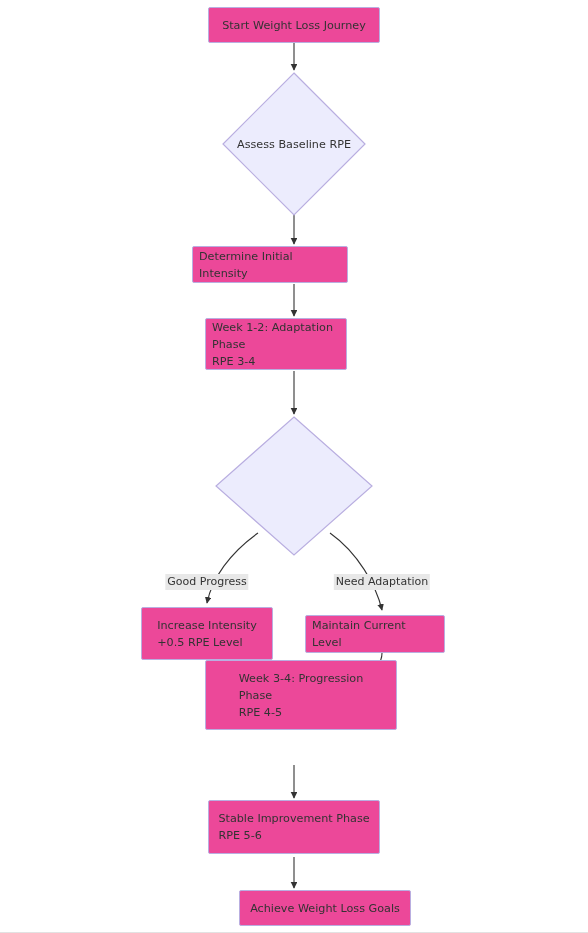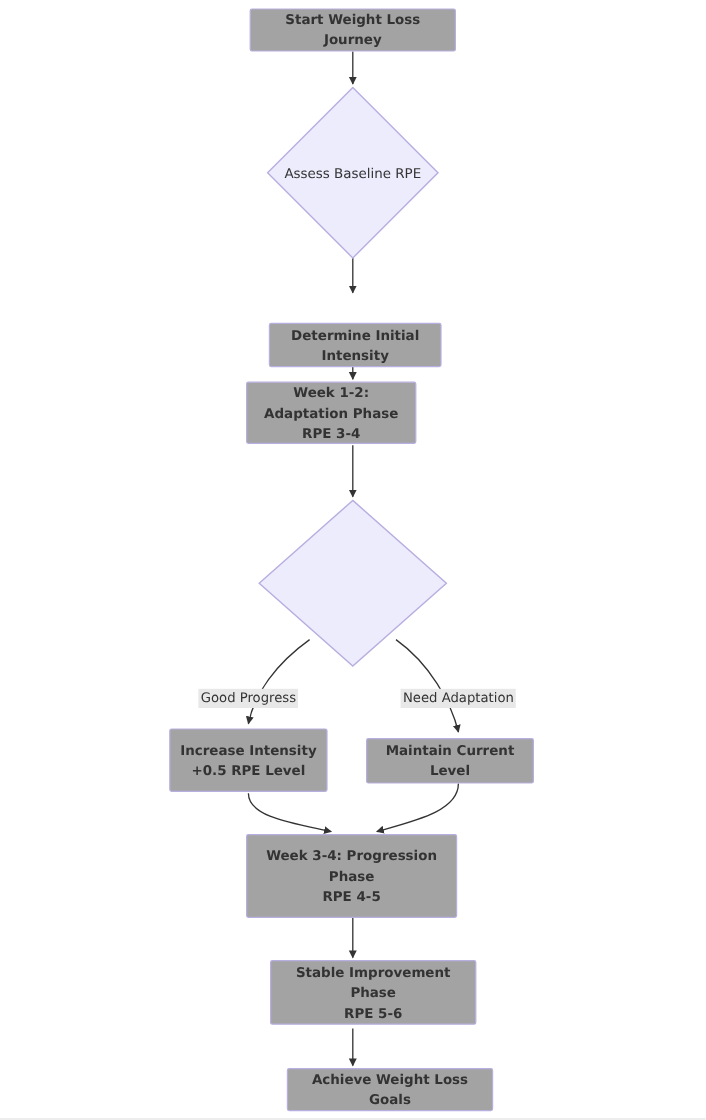--- a/index.html
+++ b/index.html
@@ -25,31 +25,29 @@
     position: absolute;
     left: 0;
     top: 0;
     width: 588px;
     height: 933px;
     pointer-events: none;
   }
   .node {
     position: absolute;
     box-sizing: border-box;
-    background: #a3a3a3;
+    background: #ec4899;
     border: 1px solid #b9aee0;
     border-radius: 2px;
     display: flex;
     align-items: center;
     justify-content: center;
-    text-align: center;
     color: #333333;
     font-size: 11.2px;
     line-height: 17px;
-    font-weight: bold;
   }
   .node-label {
     display: block;
     white-space: pre-line;
     padding: 0 6px;
   }
   .decision {
     position: absolute;
     display: flex;
     align-items: center;
@@ -127,21 +125,21 @@
     <span class="node-label">Start Weight Loss Journey</span>
   </div>
 
   <div class="decision" style="left:222px; top:72px; width:144px; height:144px;">
     <svg class="diamond-shape" viewBox="0 0 144 144" xmlns="http://www.w3.org/2000/svg">
       <polygon points="72,1 143,72 72,143 1,72" fill="#ececfd" stroke="#b9aee0" stroke-width="1.2"></polygon>
     </svg>
     <span class="decision-label">Assess Baseline RPE</span>
   </div>
 
-  <div class="node" style="left:224px; top:246px; width:144px; height:37px;margin-top:23px;">
+  <div class="node" style="left:192px; top:246px; width:156px; height:37px;">
     <span class="node-label">Determine Initial Intensity</span>
   </div>
 
   <div class="node" style="left:205px; top:318px; width:142px; height:52px;">
     <span class="node-label">Week 1-2: Adaptation Phase
 RPE 3-4</span>
   </div>
 
   <div class="decision" style="left:215px; top:416px; width:158px; height:140px;">
     <svg class="diamond-shape" viewBox="0 0 158 140" xmlns="http://www.w3.org/2000/svg">
@@ -155,27 +153,27 @@
 
   <div class="node" style="left:141px; top:607px; width:132px; height:53px;">
     <span class="node-label">Increase Intensity
 +0.5 RPE Level</span>
   </div>
 
   <div class="node" style="left:305px; top:615px; width:140px; height:38px;">
     <span class="node-label">Maintain Current Level</span>
   </div>
 
-  <div class="node" style="left:205px; top:695px; width:176px; height:70px;">
+  <div class="node" style="left:205px; top:660px; width:192px; height:70px;">
     <span class="node-label">Week 3-4: Progression
 Phase
 RPE 4-5</span>
   </div>
 
-  <div class="node" style="left:225px; top:800px; width:172px; height:54px;">
+  <div class="node" style="left:208px; top:800px; width:172px; height:54px;">
     <span class="node-label">Stable Improvement Phase
 RPE 5-6</span>
   </div>
 
   <div class="node" style="left:208px; top:890px; width:172px; height:36px;margin-left:31px;">
     <span class="node-label">Achieve Weight Loss Goals</span>
   </div>
 
   <div class="bottom-rule"></div>
 </div>

